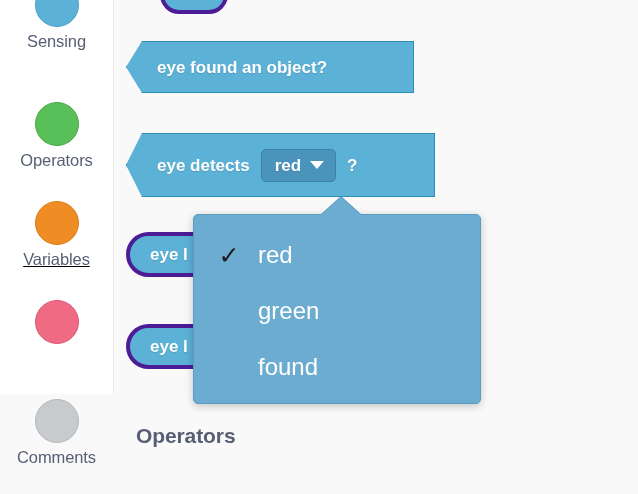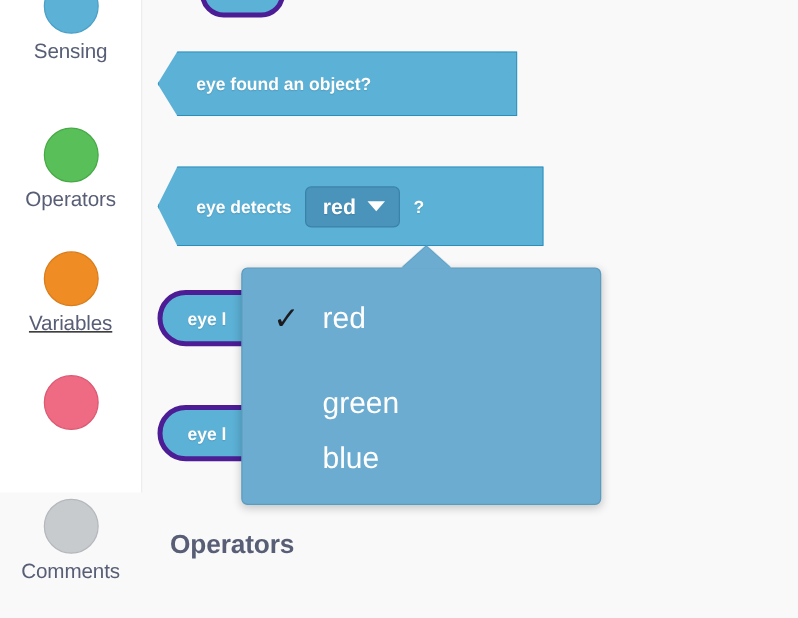--- a/index.html
+++ b/index.html
@@ -61,21 +61,21 @@
     left: 114px;
     top: 0;
     width: 524px;
     height: 494px;
     background: #f9f9f9;
     overflow: hidden;
   }
 
   .blk-label {
     color: #ffffff;
-    font-size: 14px;
+    font-size: 17px;
     font-weight: bold;
     line-height: 1;
     white-space: nowrap;
     text-shadow: 0 1px 1px rgba(0,0,0,0.12);
   }
 
   
   .hex {
     position: absolute;
     display: flex;
@@ -271,24 +271,24 @@
 
     <div id="dropdown-arrow" style="left:207px;top:197px;"></div>
 
     <div id="dropdown" style="left:79px;top:214px;width:288px;height:190px;">
 
       <div class="menu-item" style="top:12px;">
         <span class="menu-check">✓</span>
         <span class="menu-text">red</span>
       </div>
 
-      <div class="menu-item" style="top:80px;">
+      <div class="menu-item" style="top:68px;">
         <span class="menu-text">green</span>
       </div>
 
       <div class="menu-item" style="top:124px;">
-        <span class="menu-text">blue</span>
+        <span class="menu-text">found</span>
       </div>
 
     </div>
 
   </div>
 </div>
 
 </body></html>

